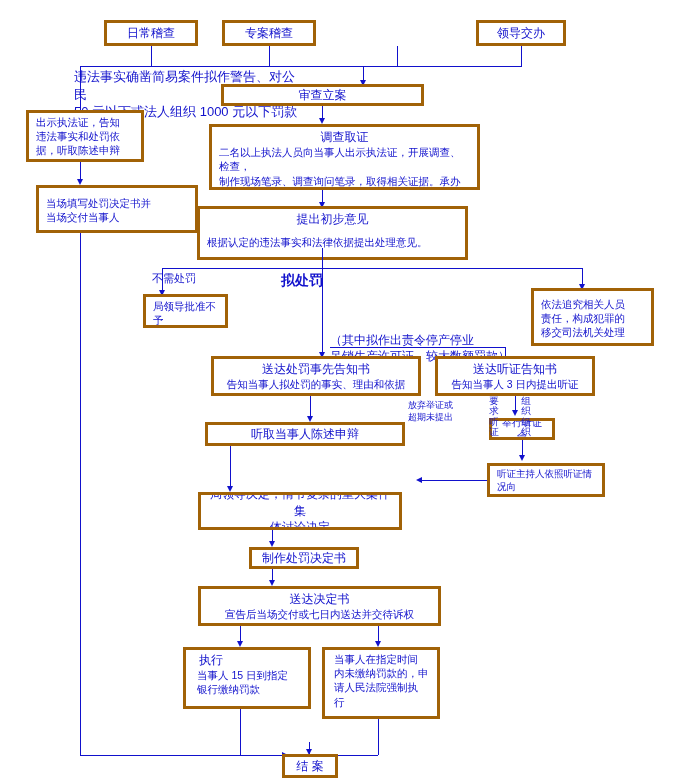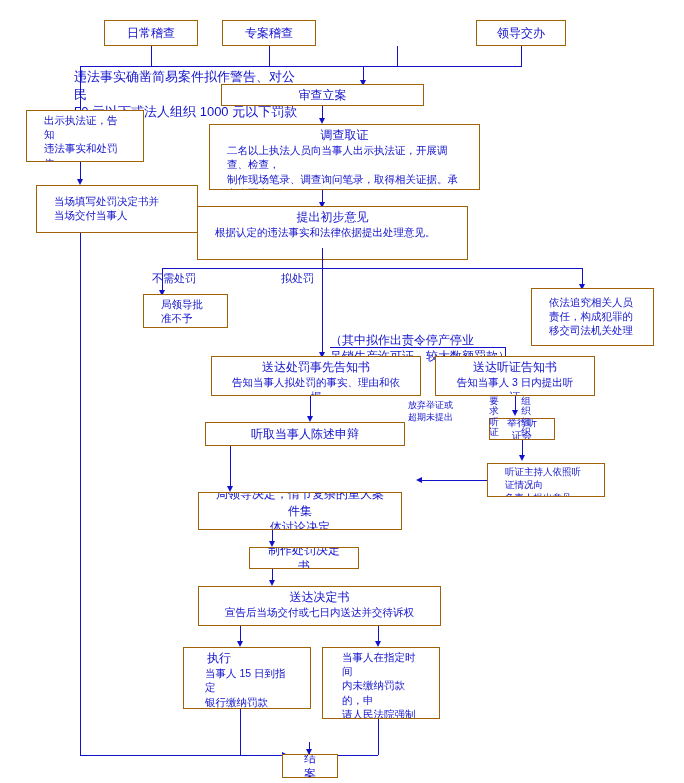--- a/index.html
+++ b/index.html
@@ -12,26 +12,26 @@
     width: 684px;
     height: 783px;
     background: #ffffff;
     font-family: "Liberation Sans", sans-serif;
     color: #0000cc;
     overflow: hidden;
   }
   .box {
     position: absolute;
     box-sizing: border-box;
-    border: 1px solid #a16207;
+    border: 3px solid #a16207;
     background: #ffffff;
     color: #1111cc;
     font-size: 11px;
     line-height: 1.35;
-    padding: 2px 17px;
+    padding: 2px 7px;
     overflow: hidden;
   }
   .box .t {
     display: block;
     text-align: center;
     font-size: 12px;
   }
   .box .b {
     display: block;
     text-align: left;
@@ -134,37 +134,37 @@
     <span class="t">调查取证</span>
     <span class="b" style="white-space:pre-line;">二名以上执法人员向当事人出示执法证，开展调查、检查，
 制作现场笔录、调查询问笔录，取得相关证据。承办人写出
 调查报告。</span>
   </div>
   <div class="line v" style="left:322px; top:190px; height:14px;"></div>
   <div class="arrow-d" style="left:318.5px; top:202px;"></div>
 
   <div class="box" style="left:197px; top:206px; width:271px; height:54px;">
     <span class="t">提出初步意见</span>
-    <span class="b" style="white-space:pre-line;">根据认定的违法事实和法律依据提出处理意见。</span>
+    <span class="b" style="white-space:pre-line;margin-top:8px;">根据认定的违法事实和法律依据提出处理意见。</span>
   </div>
 
   <div class="line v" style="left:322px; top:248px; height:20px;"></div>
   <div class="line h" style="left:162px; top:268px; width:420px;"></div>
 
   <div class="line v" style="left:162px; top:268px; height:26px;"></div>
   <div class="arrow-d" style="left:158.5px; top:290px;"></div>
 
   <div class="line v" style="left:322px; top:268px; height:88px;"></div>
   <div class="arrow-d" style="left:318.5px; top:352px;"></div>
 
   <div class="line v" style="left:582px; top:268px; height:20px;"></div>
   <div class="arrow-d" style="left:578.5px; top:284px;"></div>
 
   <div class="plain" style="left:152px; top:271px; font-size:11px;">不需处罚</div>
-  <div class="plain" style="left:281px; top:271px; font-size:11px;">拟处罚</div>
+  <div class="plain" style="left:281px; top:271px; font-size:14px;font-weight:bold;">拟处罚</div>
 
   <div class="box" style="left:143px; top:294px; width:85px; height:34px;">
     <span class="b" style="white-space:pre-line;">局领导批准不予
 处罚</span>
   </div>
 
   <div class="box" style="left:531px; top:288px; width:123px; height:58px;">
     <span class="b" style="white-space:pre-line; text-align:left; padding-top:4px;">依法追究相关人员
 责任，构成犯罪的
 移交司法机关处理</span>

